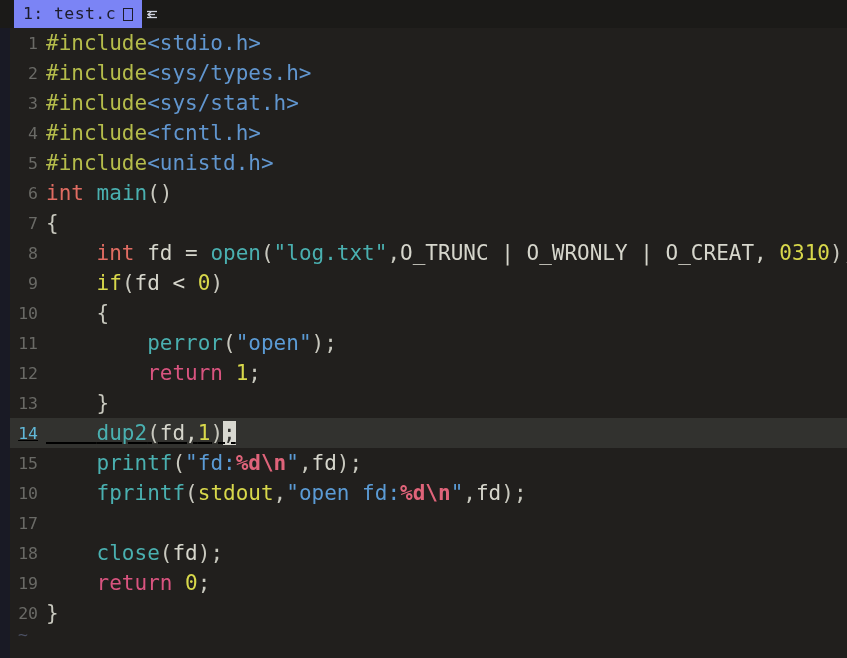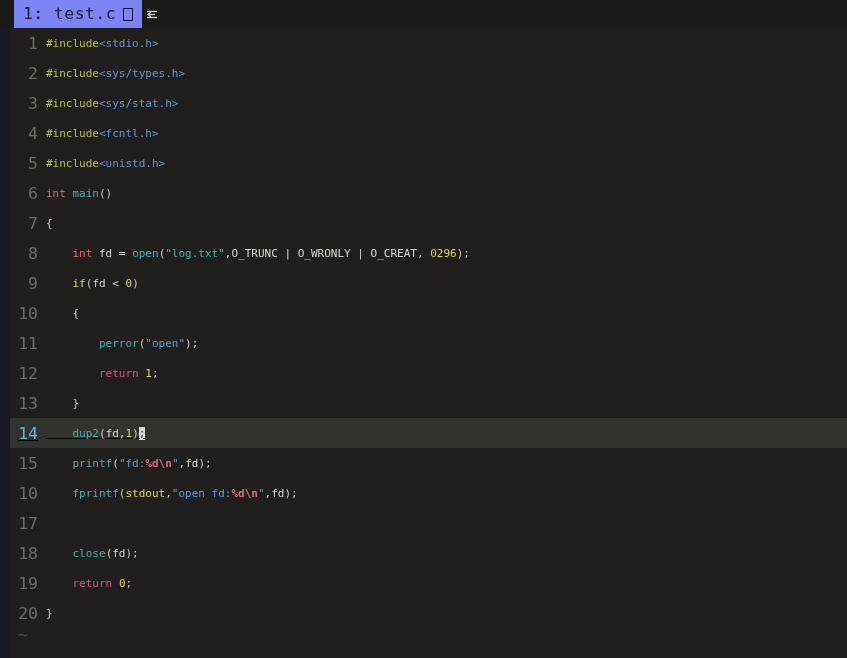--- a/index.html
+++ b/index.html
@@ -109,21 +109,21 @@
     color: #6a6a66;
     font-size: 16.5px;
     position: relative;
     z-index: 2;
   }
   .row.cursorline .lnum { color: #61b8d8; }
   .code {
     position: relative;
     z-index: 2;
     white-space: pre;
-    font-size: 11px;
+    font-size: 21px;
     color: #d6d6cc;
   }
 
   
   .t-pp    { color: #b5bd4b; }   
   .t-inc   { color: #6196cf; }   
   .t-type  { color: #e06c62; margin-top: 26px; }   
   .t-func  { color: #4ab0b0; }   
   .t-str   { color: #5b9bd5; }   
   .t-strc  { color: #4ab0b0; }   
@@ -225,21 +225,21 @@
 
       <div class="row">
         <div class="gut-bg"></div>
         <div class="lnum">7</div>
         <div class="code"><span class="t-punct">{</span></div>
       </div>
 
       <div class="row">
         <div class="gut-bg"></div>
         <div class="lnum">8</div>
-        <div class="code">    <span class="t-type">int</span><span class="t-ident"> fd = </span><span class="t-func">open</span><span class="t-punct">(</span><span class="t-strc">"log.txt"</span><span class="t-punct">,</span><span class="t-ident">O_TRUNC | O_WRONLY | O_CREAT, </span><span class="t-num">0296</span><span class="t-punct">);</span></div>
+        <div class="code">    <span class="t-type">int</span><span class="t-ident"> fd = </span><span class="t-func">open</span><span class="t-punct">(</span><span class="t-strc">"log.txt"</span><span class="t-punct">,</span><span class="t-ident">O_TRUNC | O_WRONLY | O_CREAT, </span><span class="t-num">0310</span><span class="t-punct">);</span></div>
       </div>
 
       <div class="row">
         <div class="gut-bg"></div>
         <div class="lnum">9</div>
         <div class="code">    <span class="t-kw">if</span><span class="t-punct">(</span><span class="t-ident">fd &lt; </span><span class="t-num">0</span><span class="t-punct">)</span></div>
       </div>
 
       <div class="row">
         <div class="gut-bg"></div>

